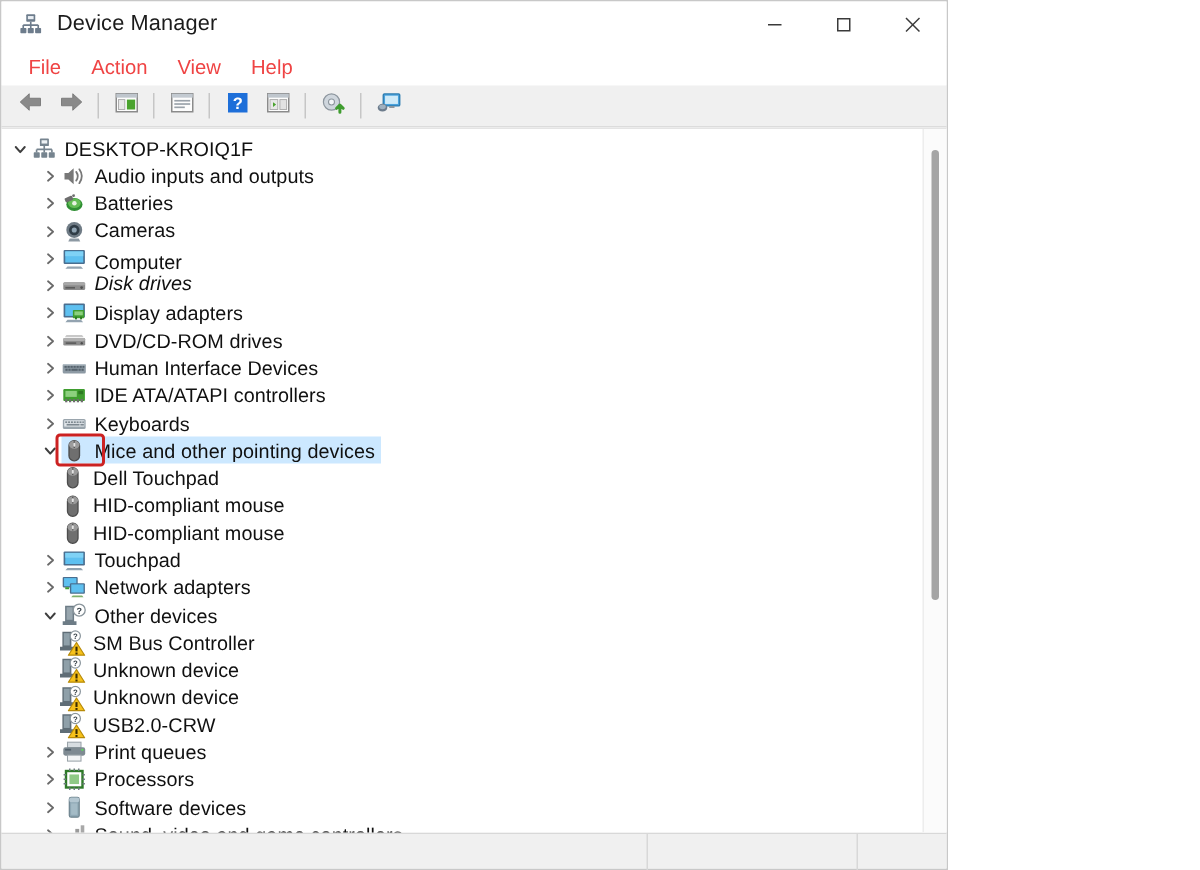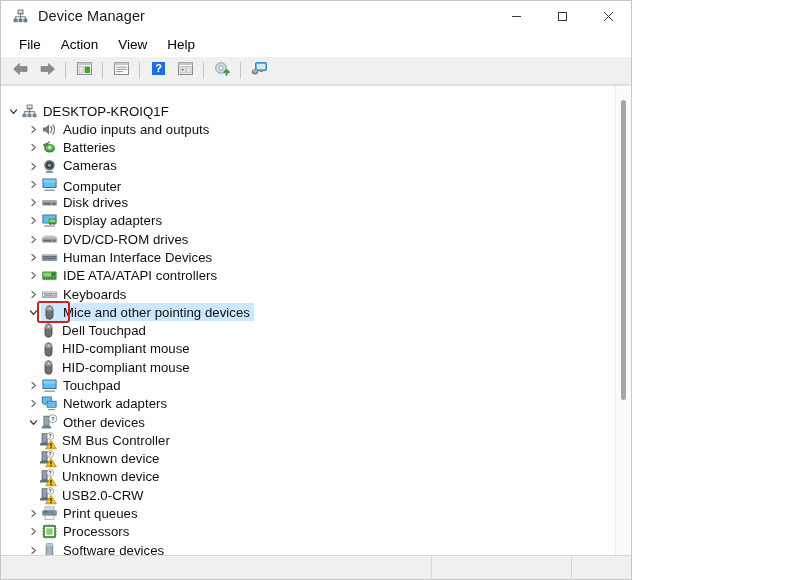--- a/index.html
+++ b/index.html
@@ -62,21 +62,21 @@
     height: 26px;
     min-height: 26px;
     background: #ffffff;
     display: flex;
     align-items: center;
     padding-left: 8px;
   }
   .menuitem {
     padding: 3px 10px;
     font-size: 13.5px;
-    color: #000000;
+    color: #ef4444;
     white-space: nowrap;
   }
 
   
   #toolbar {
     height: 28px;
     min-height: 28px;
     background: #f0f0f0;
     border-bottom: 1px solid #dcdcdc;
     display: flex;
@@ -99,21 +99,21 @@
   
   #treepane {
     flex: 1;
     position: relative;
     background: #ffffff;
     overflow: hidden;
     border-top: 1px solid #e4e4e4;
   }
   #treeinner {
     position: absolute;
-    left: 0; top: 4px; right: 16px; bottom: 0; margin-top: 12px;
+    left: 0; top: 4px; right: 16px; bottom: 0;
   }
 
   .row {
     height: 18.3px;
     display: flex;
     align-items: center;
     position: relative;
     white-space: nowrap;
   }
   .chev {
@@ -383,21 +383,21 @@
               </svg></span>
             <span class="lbl">Computer</span>
           </span>
         </div>
         <div class="row d1">
           <span class="chev">
             <svg width="9" height="9" viewBox="0 0 9 9">
   <path d="M3 1.5 L6.4 4.5 L3 7.5" fill="none" stroke="#6a6a6a" stroke-width="1.2" stroke-linecap="round" stroke-linejoin="round"></path>
             </svg>
           </span>
-          <span class="selwrap" style="display: flex; align-items: center;">
+          <span class="selwrap" style="display: flex; align-items: flex-start; font-style: italic;">
             <span class="tico"><svg width="17" height="17" viewBox="0 0 17 17">
       <rect x="1.2" y="6.2" width="14.6" height="5.2" rx="1" fill="#8c8c8c"></rect>
       <rect x="1.2" y="6.2" width="14.6" height="2" rx="1" fill="#a8a8a8"></rect>
       <rect x="2.6" y="9.3" width="6.4" height="1.1" fill="#5b5b5b"></rect>
       <circle cx="13.4" cy="9.7" r="0.9" fill="#4f4f4f"></circle>
               </svg></span>
             <span class="lbl">Disk drives</span>
           </span>
         </div>
         <div class="row d1">

